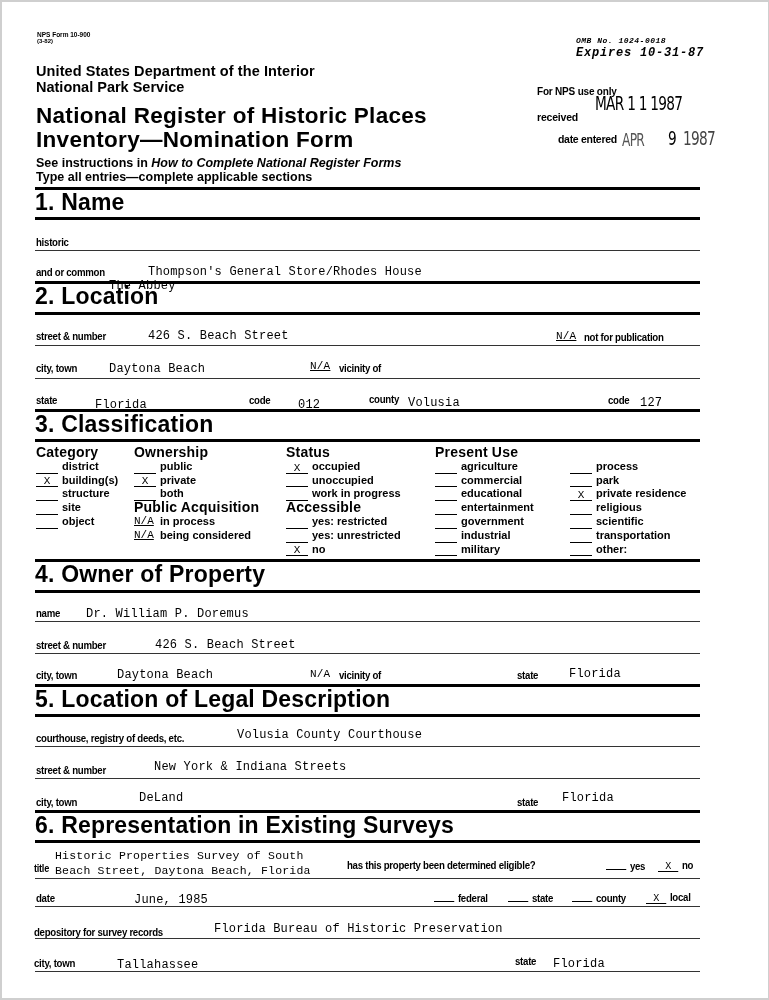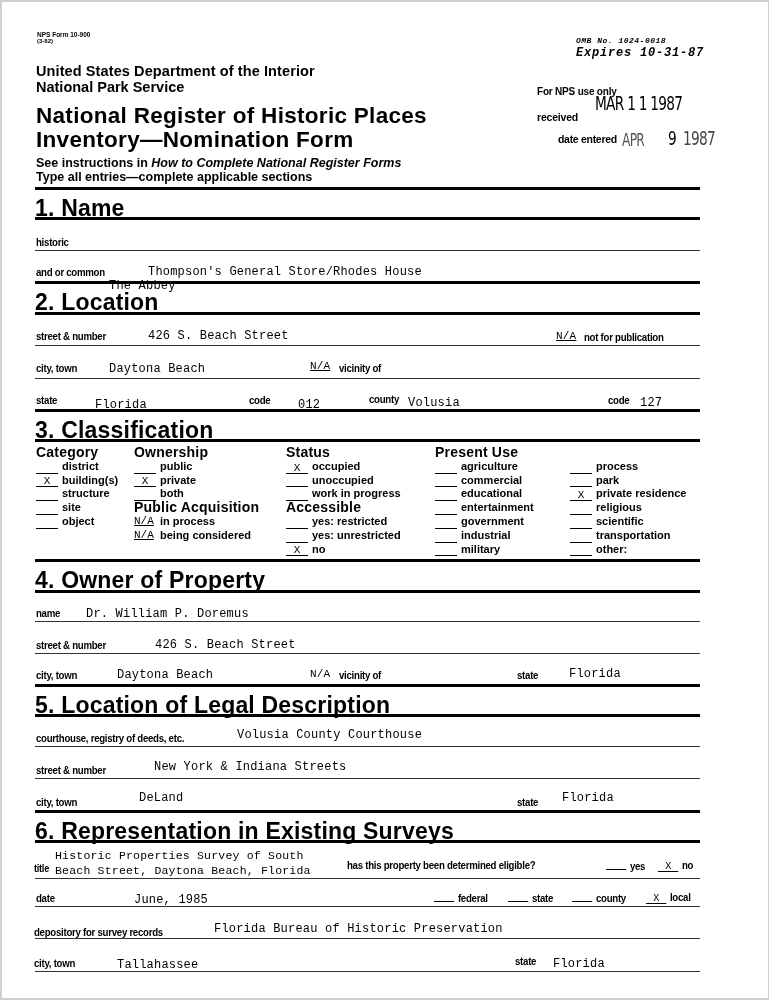--- a/index.html
+++ b/index.html
@@ -5,21 +5,21 @@
   * { box-sizing: border-box; margin: 0; padding: 0; }
   html, body { width: 769px; height: 1000px; background: #ffffff; overflow: hidden; }
   body { position: relative; font-family: "Liberation Sans", sans-serif; color: #000; }
   .page-border { position: absolute; left: 0; top: 0; width: 769px; height: 1000px; border: 2px solid #cfcfcf; border-right-width: 1px; pointer-events: none; }
   .abs { position: absolute; white-space: nowrap; }
   .b { font-weight: bold; }
   .lbl { font-family: "Liberation Sans", sans-serif; font-weight: bold; font-size: 10.5px; letter-spacing: -0.3px; transform: scaleX(0.92); transform-origin: left; }
   .val { font-family: "Liberation Mono", monospace; font-size: 12px; letter-spacing: 0.2px; }
   .hr-thick { position: absolute; left: 35px; width: 665px; height: 3px; background: #000; }
   .hr-thin { position: absolute; left: 35px; width: 665px; height: 1px; background: #333; }
-  .sec-title { position: absolute; left: 35px; font-family: "Liberation Sans", sans-serif; font-weight: bold; font-size: 23px; letter-spacing: 0.2px; line-height: 1; white-space: nowrap; margin-top: 6px; }
+  .sec-title { position: absolute; left: 35px; font-family: "Liberation Sans", sans-serif; font-weight: bold; font-size: 23px; letter-spacing: 0.2px; line-height: 1; white-space: nowrap; }
   .cls-col { position: absolute; font-family: "Liberation Sans", sans-serif; font-weight: bold; font-size: 11px; line-height: 13.8px; white-space: nowrap; }
   .cls-col .hd { font-weight: 900; font-size: 14px; letter-spacing: 0.2px; }
   .cls-col .row { display: flex; align-items: flex-end; }
   .blank { display: inline-block; width: 22px; border-bottom: 1px solid #000; height: 11px; text-align: center; font-family: "Liberation Mono", monospace; font-weight: normal; font-size: 11px; line-height: 10px; margin-right: 4px; }
   .na { display: inline-block; width: 22px; text-decoration: underline; font-family: "Liberation Mono", monospace; font-weight: normal; font-size: 11px; margin-right: 4px; }
   .stamp { position: absolute; font-family: "DejaVu Sans", sans-serif; font-size: 19px; letter-spacing: -1px; transform: scaleX(0.72); transform-origin: left; white-space: nowrap; }
 </style>
 </head>
 <body>
 

